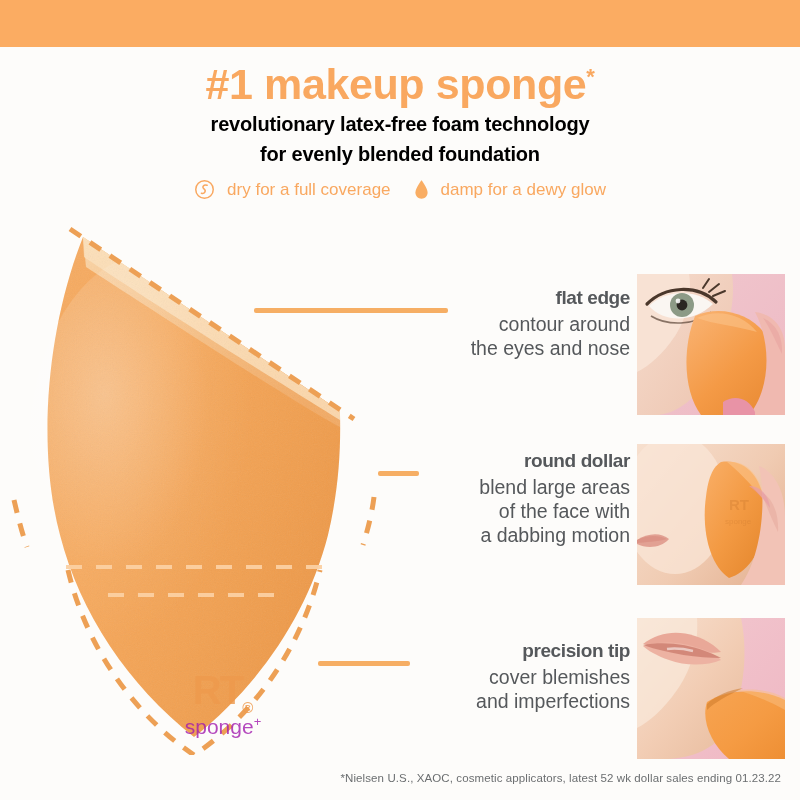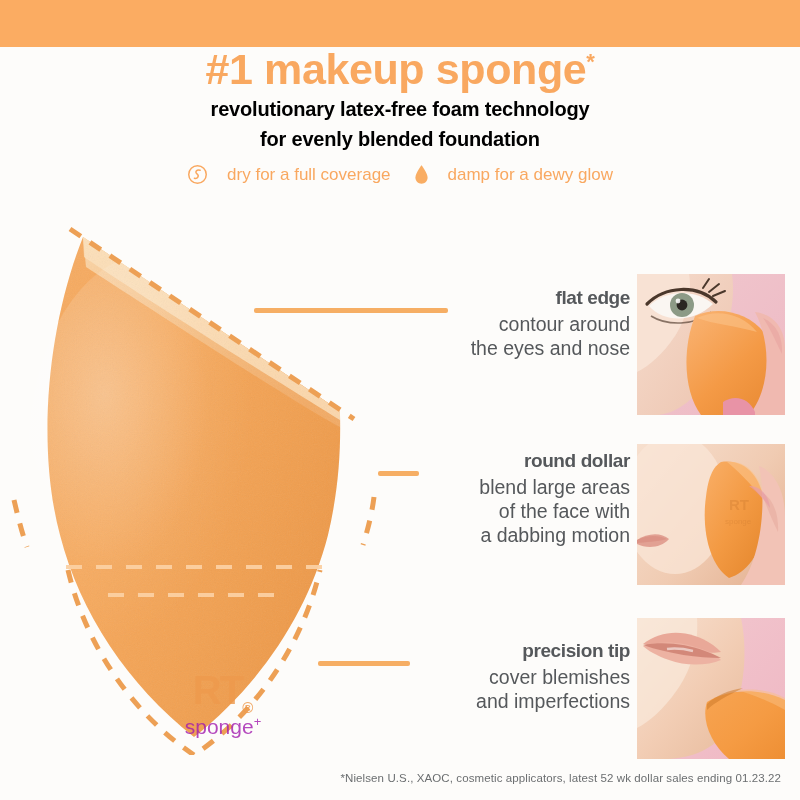--- a/index.html
+++ b/index.html
@@ -34,20 +34,21 @@
 
   
   .header {
     position: absolute;
     left: 0; top: 47px;
     width: 800px;
     text-align: center;
   }
   .headline {
     margin: 0;
+    padding-top: 15px;
     font-size: 43px;
     font-weight: bold;
     letter-spacing: -0.4px;
     color: #F9A860;
     line-height: 1.05;
     position: relative;
     display: inline-block;
   }
   .headline .asterisk {
     font-size: 22px;
@@ -68,21 +69,21 @@
     display: flex;
     align-items: center;
     justify-content: center;
     gap: 11px;
     font-size: 17px;
     color: #F9A860;
   }
   .usage-item {
     display: flex;
     align-items: center;
-    gap: 19px;
+    gap: 12px;
   }
   .usage-item + .usage-item { margin-left: 12px; }
   .usage-label { line-height: 1; }
 
   .icon-sponge {
     width: 21px; height: 21px;
     display: inline-block;
   }
   .icon-drop {
     width: 15px; height: 21px;

